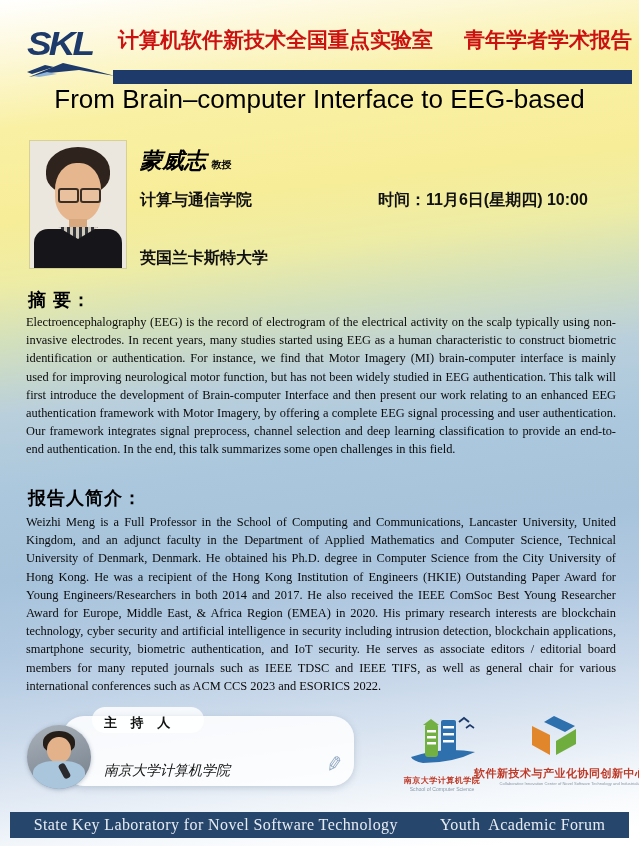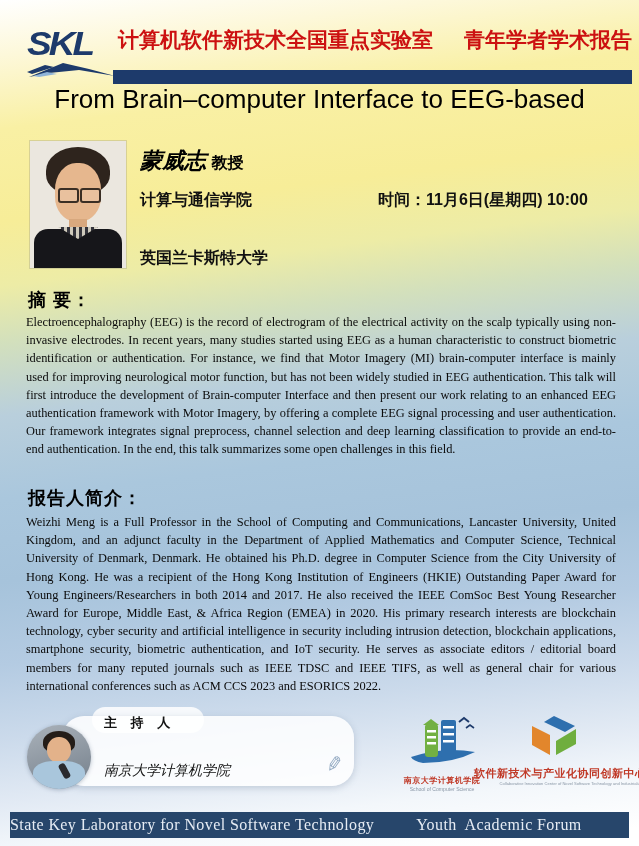--- a/index.html
+++ b/index.html
@@ -32,21 +32,21 @@
   .sp-gl{position:absolute;top:47px;width:17px;height:11px;border:2px solid #3a2e24;border-radius:3px;background:rgba(255,255,255,.15);}
   .sp-gl.l{left:28px;} .sp-gl.r{left:50px;}
   .sp-neck{position:absolute;left:39px;top:78px;width:18px;height:12px;background:#d8a87e;}
   .sp-shirt{position:absolute;left:4px;top:88px;width:88px;height:39px;background:#16161a;border-radius:14px 14px 0 0;}
   .sp-collar{position:absolute;left:28px;top:86px;width:40px;height:12px;
     background:repeating-linear-gradient(90deg,#cfcabc 0 3px,#33333a 3px 6px);
     clip-path:polygon(0 0,100% 0,50% 100%);}
 
   .sp-name{left:140px;top:146px;font-family:"Liberation Serif",serif;font-style:italic;
     font-weight:700;font-size:22px;color:#000;}
-  .sp-name .deg{font-size:16px;font-weight:700;font-style:normal;font-family:"Liberation Sans",sans-serif;}
+  .sp-name .deg{font-size:10px;font-weight:700;font-style:normal;font-family:"Liberation Sans",sans-serif;}
   .info{font-size:16px;font-weight:700;color:#111;}
   .affil1{left:140px;top:190px;font-family:Liberation Serif, serif;}
   .time-row{left:378px;top:190px;text-align:center;}
   .affil2{left:140px;top:248px;}
   .venue-row{left:378px;top:248px;}
 
   
   .sec-head{font-size:18px;font-weight:700;color:#000;letter-spacing:1px;}
   .abstract-head{left:28px;top:288px;}
   .para{left:26px;width:590px;font-family:"Liberation Serif",serif;font-size:12.4px;
@@ -78,21 +78,21 @@
   .cic-logo{left:474px;top:714px;width:160px;}
   .logo-cn{display:block;font-weight:700;color:#c03a28;}
   .njucs-logo .logo-cn{font-size:8px;letter-spacing:.5px;margin-top:1px;}
   .cic-logo .logo-cn{font-size:11px;letter-spacing:.5px;margin-top:2px;white-space:nowrap;}
   .logo-en{display:block;color:#8a97a6;}
   .njucs-logo .logo-en{font-size:6px;transform:scale(.85);}
   .cic-logo .logo-en{font-size:6px;transform:scale(.68);white-space:nowrap;}
 
   
   .footer-bar{left:10px;top:812px;width:619px;height:26px;background:#27466b;
-    display:flex;align-items:center;justify-content:flex-start;gap:42px;
+    display:flex;align-items:center;justify-content:center;gap:42px;
     font-family:"Liberation Serif",serif;font-size:16px;color:#e6ecf4;letter-spacing:.4px;}
   .footer-bar span{white-space:pre;}
 </style>
 </head>
 <body>
 
 <div class="poster">
 
   <div class="abs skl-logo">
     <span class="skl-letters">SKL</span>

